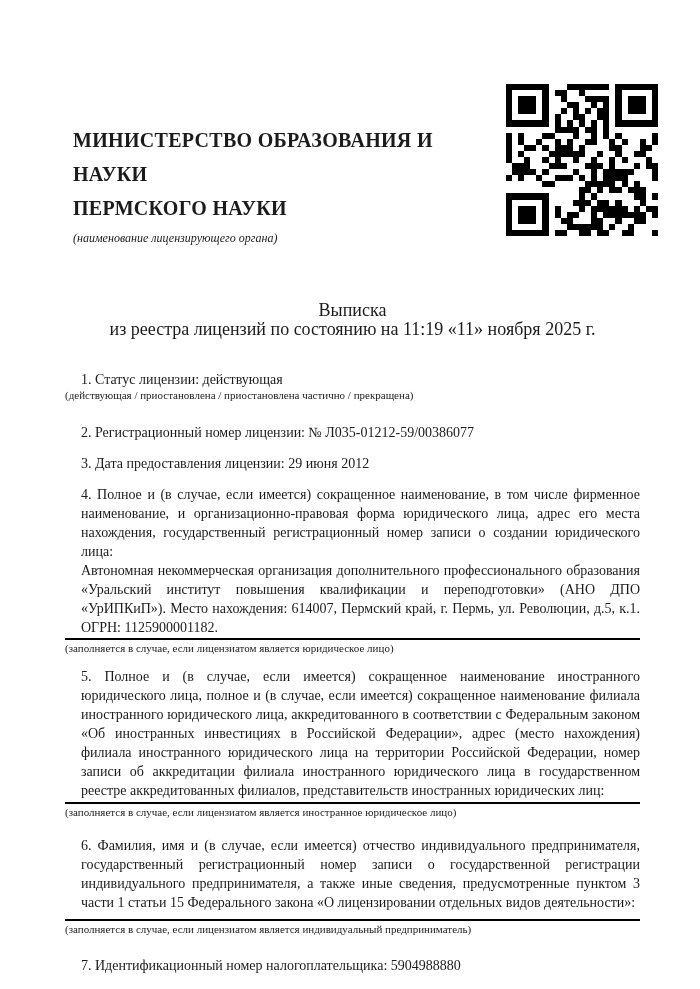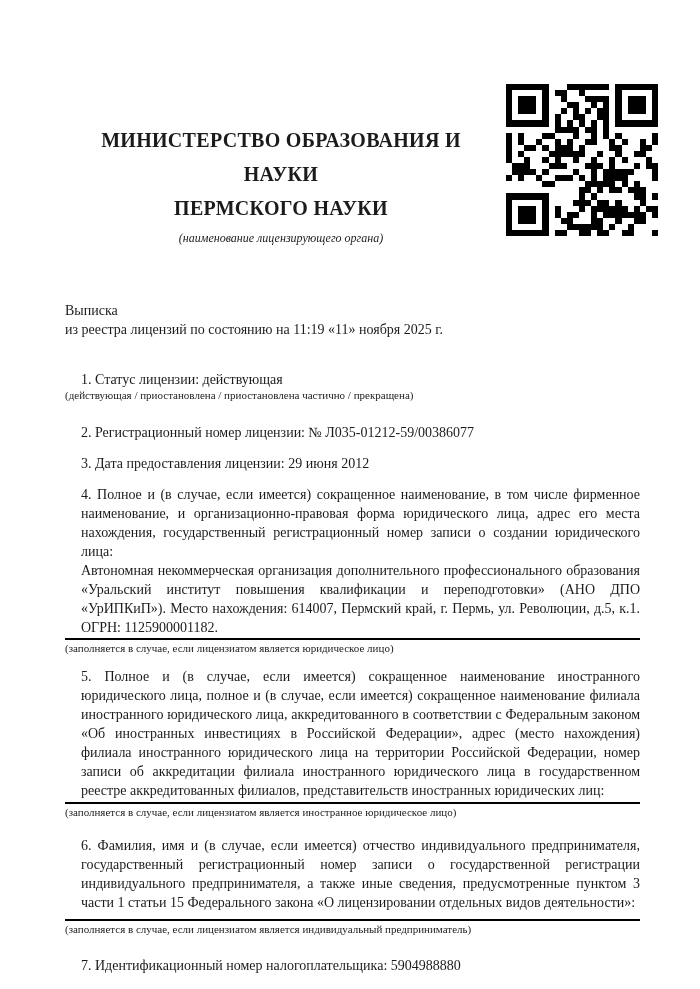--- a/index.html
+++ b/index.html
@@ -5,30 +5,30 @@
   html,body{margin:0;padding:0;background:#ffffff;}
   body{
     width:700px;height:989px;position:relative;overflow:hidden;
     font-family:"Liberation Serif","DejaVu Serif",serif;
     color:#1b1b1b;
   }
   .page{position:absolute;inset:0;background:#fff;}
   .content{position:absolute;left:65px;top:0;width:575px;}
   .header{position:relative;height:301px;}
   .ministry{
-    position:absolute;left:0;top:123px;width:432px;text-align:center;
+    position:absolute;left:8px;top:123px;width:432px;
     font-weight:bold;font-size:20px;line-height:34px;letter-spacing:.3px;
   }
   .ministry-caption{
     font-weight:normal;font-size:12px;line-height:14px;letter-spacing:0;
     margin-top:6px;
     font-style:italic;
   }
   .qr{position:absolute;left:441px;top:84px;width:152px;height:152px;}
-  .doc-title{font-size:14px;line-height:19px;}
+  .doc-title{text-align:center;font-size:18px;line-height:19px;}
   .body-text{font-size:14px;line-height:19px;margin-left:16px;}
   .item{margin-top:12px;}
   .para{text-align:justify;}
   .caption{
     font-size:11px;line-height:13px;text-align:left;color:#222;
   }
   .rule{border-top:2px solid #000;height:0;margin-top:1px;}
   .page-number{text-align:center;font-size:14px;line-height:19px;margin-top:17px;}
   .mt-31{margin-top:31px;} .mt-21{margin-top:21px;} .mt-17{margin-top:17px;}
   .mt-20{margin-top:20px;} .mt-2{margin-top:2px;} .mt-7{margin-top:7px;}

